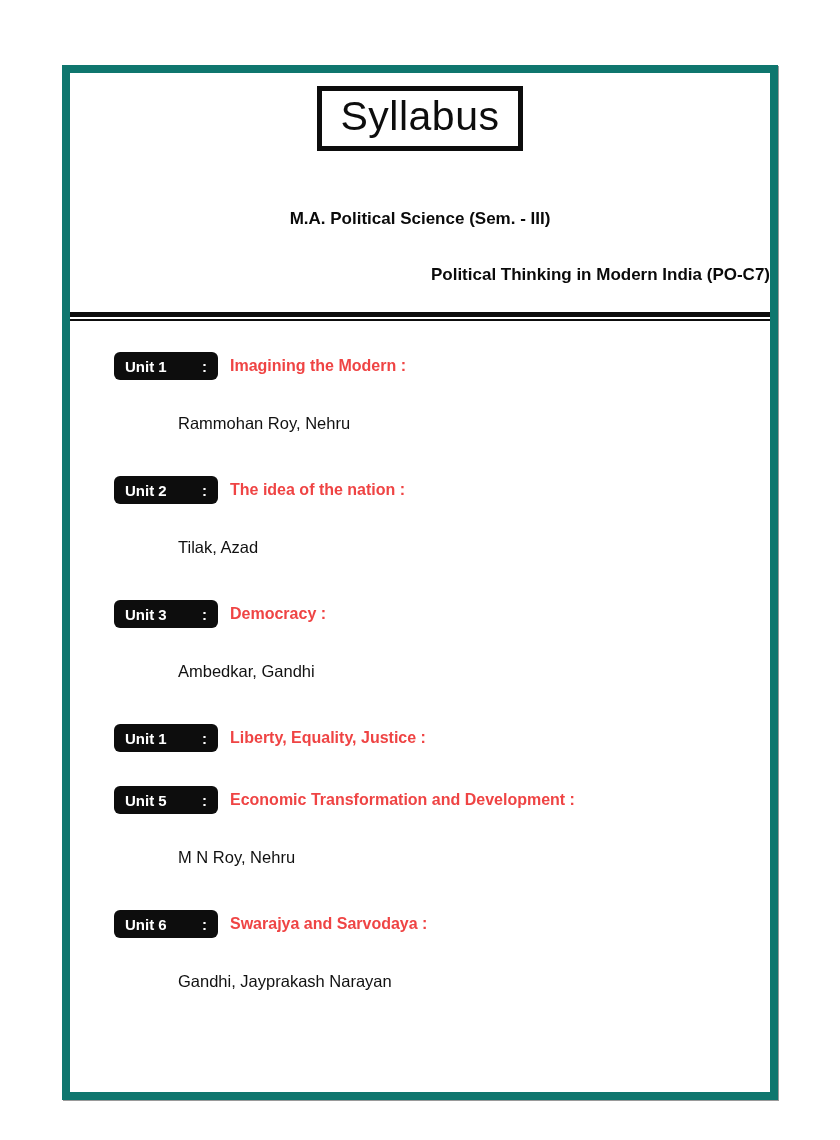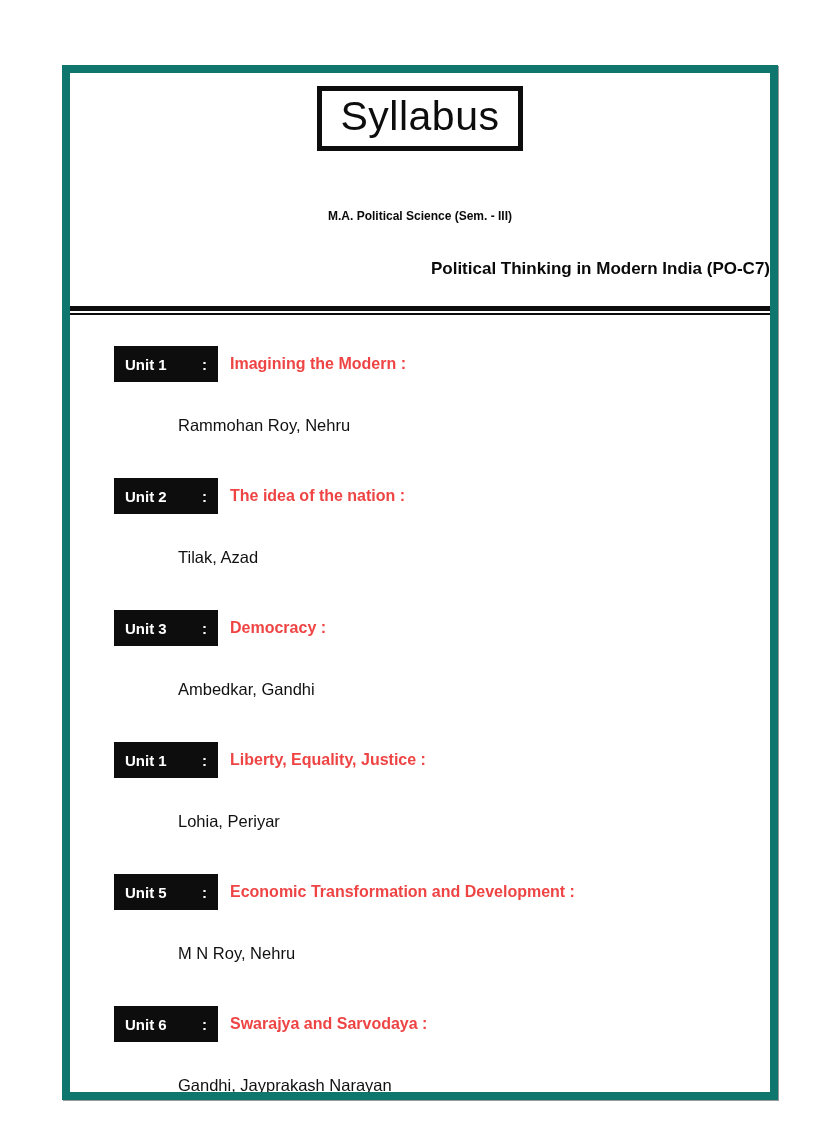--- a/index.html
+++ b/index.html
@@ -35,21 +35,21 @@
   }
   .title-box span {
     font-size: 41px;
     font-weight: 400;
     letter-spacing: 0.5px;
     color: #0d0d0d;
   }
   .header-line-1 {
     margin-top: 58px;
     text-align: center;
-    font-size: 12px;
+    font-size: 17px;
     font-weight: bold;
   }
   .header-line-2 {
     margin-top: 36px;
     text-align: right;
     font-size: 17px;
     font-weight: bold;
   }
   .divider {
     margin-top: 27px;
@@ -68,29 +68,30 @@
     padding: 31px 40px 0 44px;
   }
   .unit-top {
     display: flex;
     align-items: center;
     margin-bottom: 34px;
   }
   .unit-badge {
     width: 104px;
     min-width: 104px;
-    height: 36px;
+    height: 28px;
     background: #0d0d0d;
     color: #ffffff;
     display: flex;
     align-items: center;
     justify-content: space-between;
     padding: 0 11px;
     font-size: 15px;
     font-weight: bold;
+    border-radius: 6px;
   }
   .unit-heading {
     margin-left: 12px;
     font-size: 16px;
     font-weight: bold;
     color: #ef4444;
   }
   .unit-detail {
     margin-left: 64px;
     margin-bottom: 43px;
@@ -153,21 +154,20 @@
       </div>
 
       <div class="unit">
         <div class="unit-top">
           <div class="unit-badge">
             <span>Unit 1</span>
             <span>:</span>
           </div>
           <div class="unit-heading">Liberty, Equality, Justice :</div>
         </div>
-        <div class="unit-detail">Lohia, Periyar</div>
       </div>
 
       <div class="unit">
         <div class="unit-top">
           <div class="unit-badge">
             <span>Unit 5</span>
             <span>:</span>
           </div>
           <div class="unit-heading">Economic Transformation and Development :</div>
         </div>

